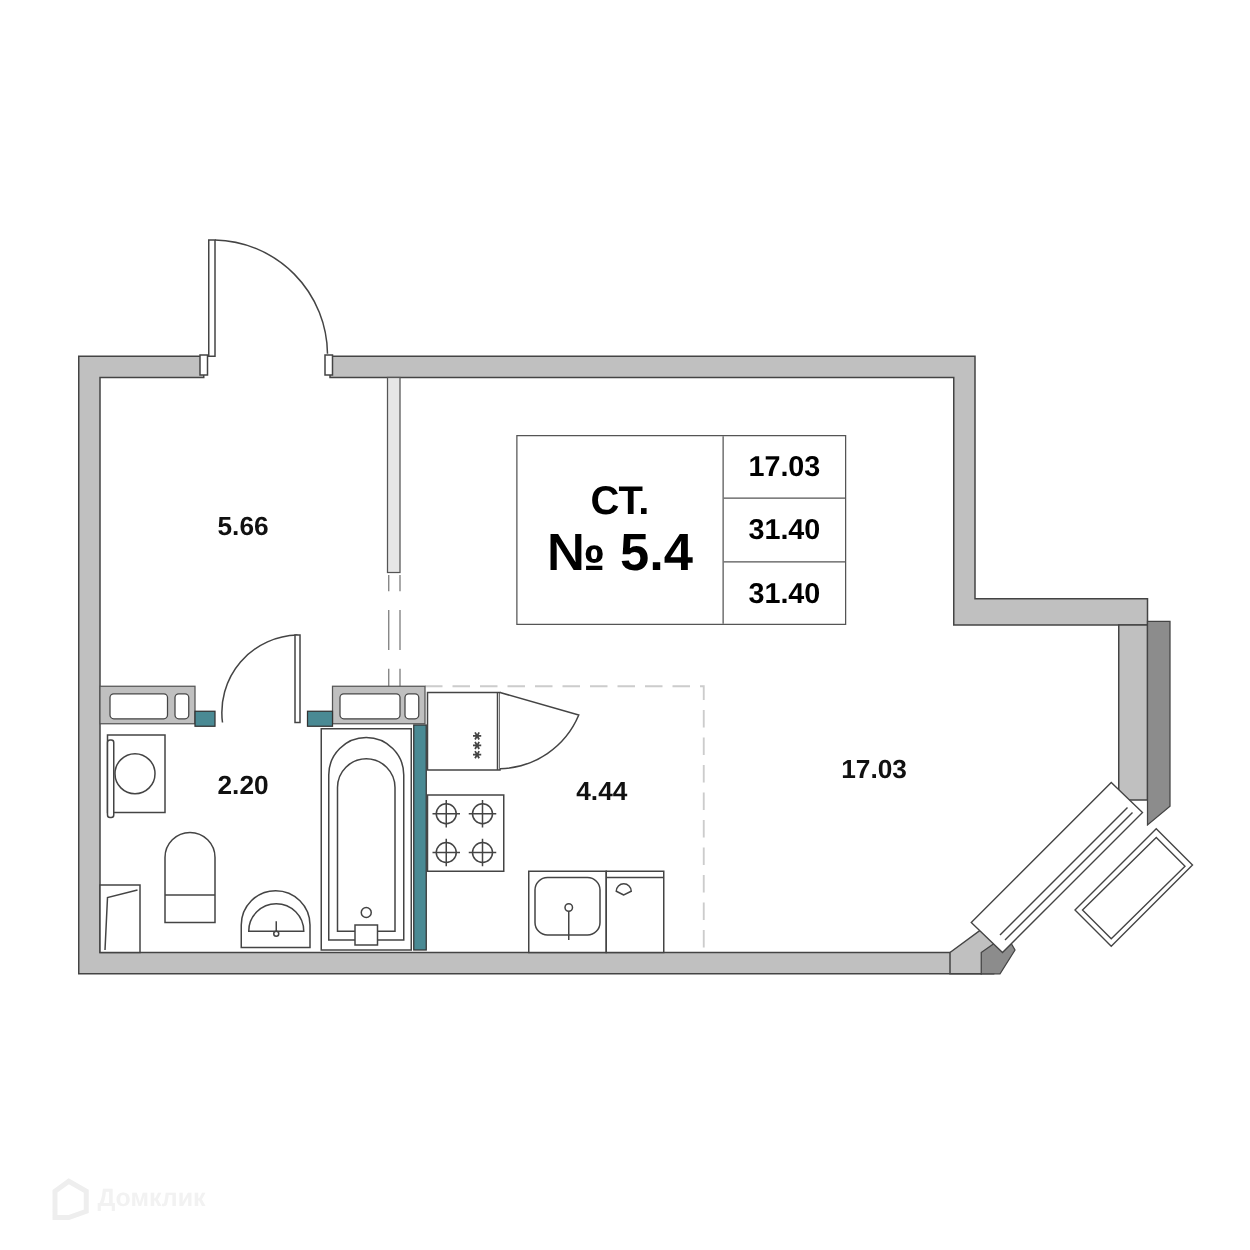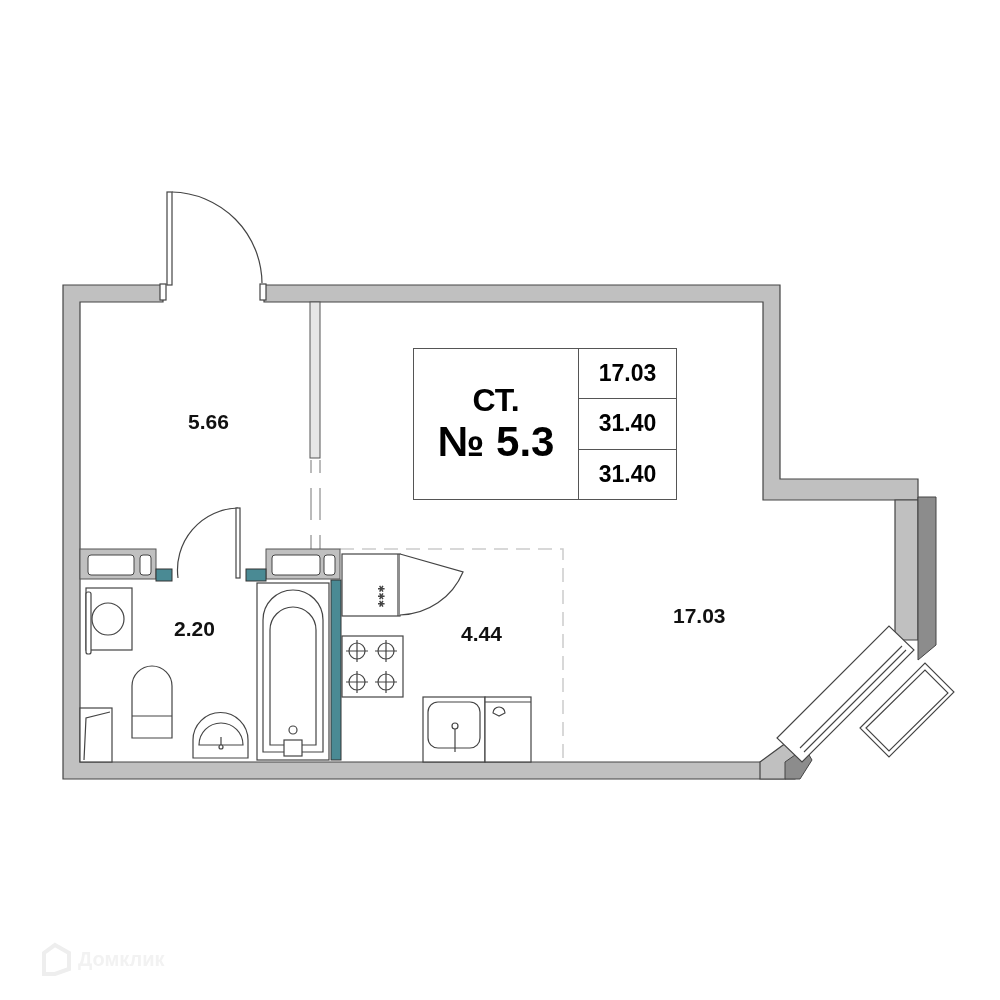--- a/index.html
+++ b/index.html
@@ -131,29 +131,29 @@
 
   <g fill="#fff" stroke="#444" stroke-width="1.1">
     <polygon points="777,738 889,626 914,650 802,762"></polygon>
     <line x1="800" y1="748" x2="902" y2="646"></line>
     <line x1="804" y1="752" x2="906" y2="650"></line>
     <polygon points="860,728 925,663 954,692 889,757"></polygon>
     <polygon points="866,728 925,670 948,693 889,751"></polygon>
   </g>
 </svg>
 
-<div class="lbl" style="left:188px;top:410px;">5.66</div>
+<div class="lbl" style="left:174px;top:410px;">5.66</div>
 <div class="lbl" style="left:174px;top:617px;">2.20</div>
 <div class="lbl" style="left:461px;top:622px;text-align:right;">4.44</div>
 <div class="lbl" style="left:673px;top:604px;">17.03</div>
 
 <div class="info">
   <div class="info-left">
     <div class="info-ct">СТ.</div>
-    <div class="info-num">№ 5.3</div>
+    <div class="info-num">№ 5.4</div>
   </div>
   <div class="info-right">
     <div class="info-cell">17.03</div>
     <div class="info-cell">31.40</div>
     <div class="info-cell">31.40</div>
   </div>
 </div>
 
 <div class="logo">
   <svg width="34" height="34" viewBox="0 0 34 34" style="position:static">

